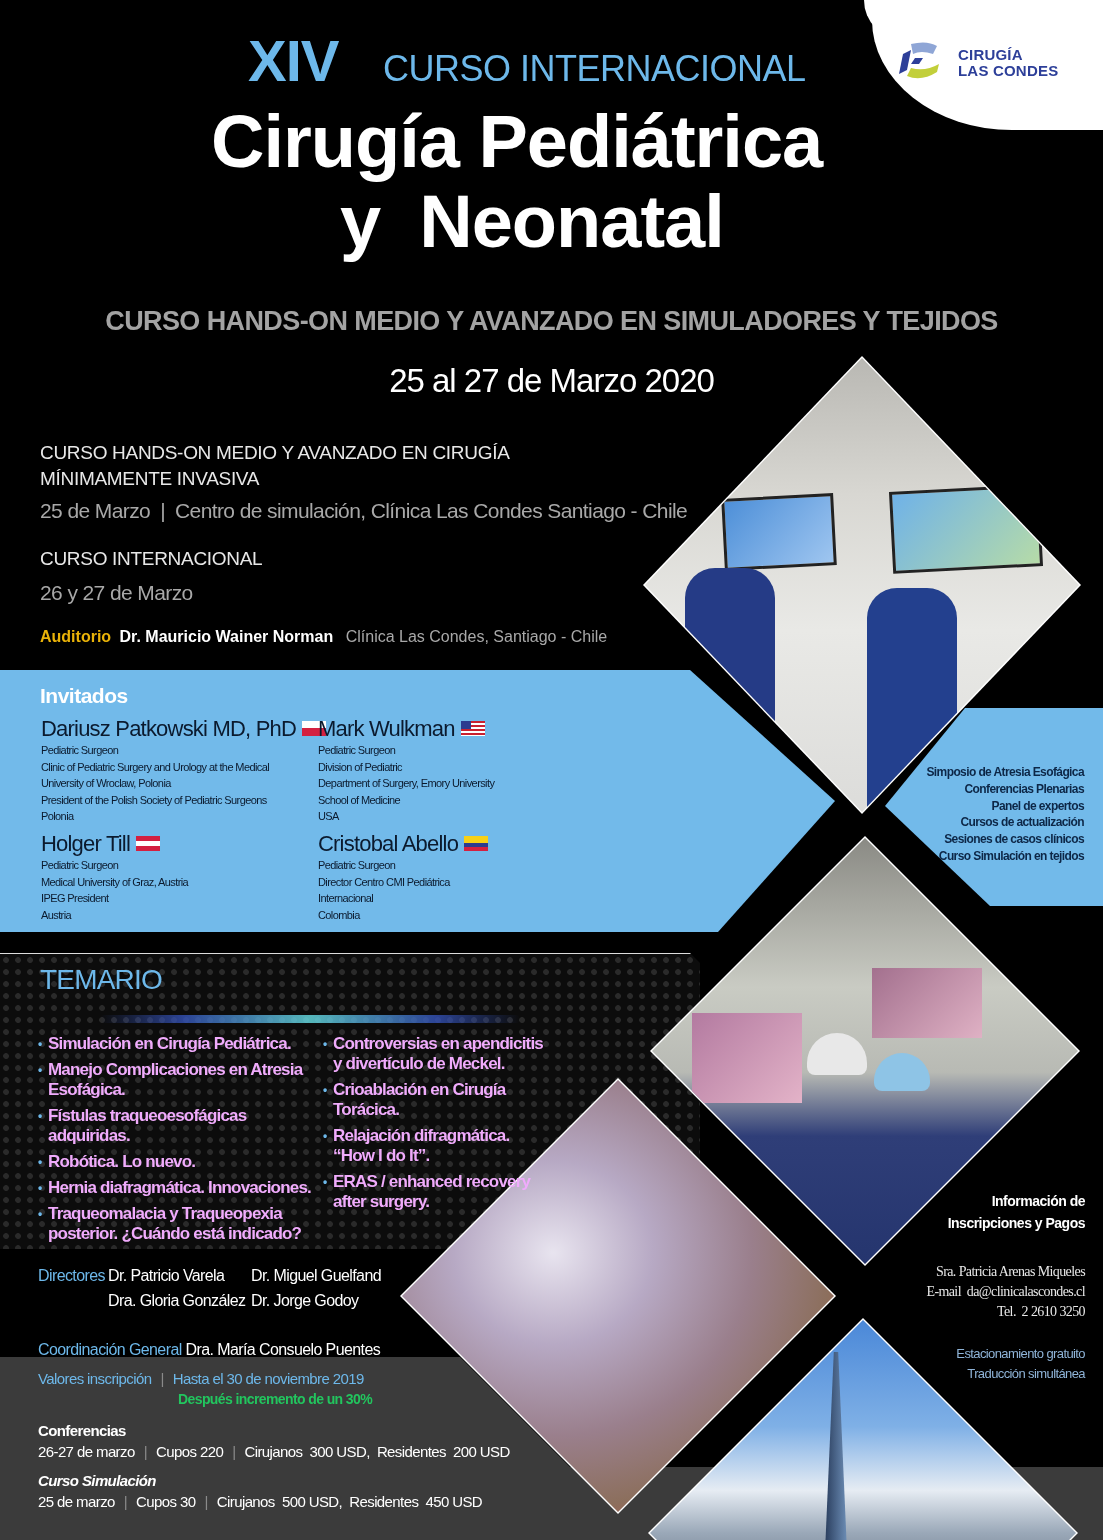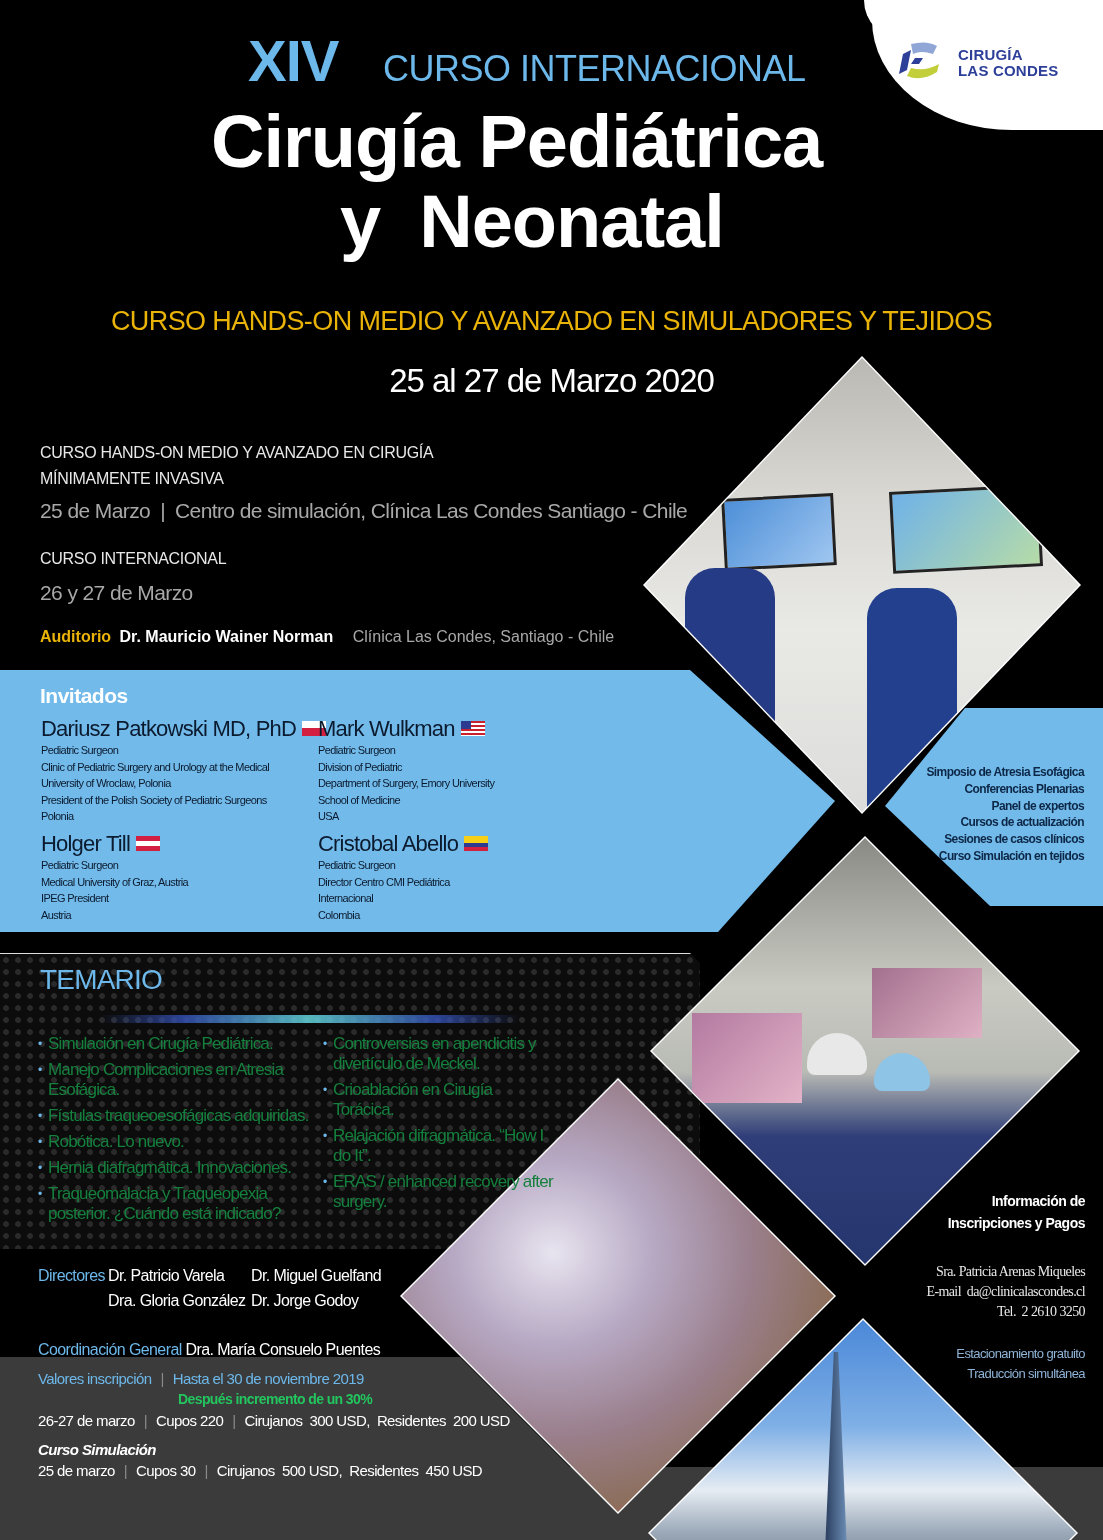--- a/index.html
+++ b/index.html
@@ -13,31 +13,31 @@
     border-radius: 0 0 0 140px / 0 0 0 110px; }
   #logo-blob::before { content: ""; position: absolute; left: -8px; top: 0; width: 60px; height: 60px; background: #fff; border-radius: 0 0 0 40px; }
   #logo-mark { left: 897px; top: 42px; width: 48px; height: 40px; }
   #logo-text { left: 958px; top: 47px; color: #2d3f99; font-weight: 800; font-size: 15px; line-height: 16px; letter-spacing: 0.2px; }
 
   
   #title-xiv { left: 248px; top: 30px; font-size: 58px; font-weight: 700; color: #6db8ea; line-height: 62px; letter-spacing: -1px; }
   #title-curso { left: 383px; top: 48px; font-size: 36px; color: #6db8ea; line-height: 42px; letter-spacing: -0.5px; }
   #title-main1 { left: 211px; top: 100px; font-size: 74px; font-weight: 700; color: #fff; line-height: 84px; letter-spacing: -1px; }
   #title-main2 { left: 340px; top: 180px; font-size: 74px; font-weight: 700; color: #fff; line-height: 84px; letter-spacing: -1px; }
-  #subtitle { left: 0; width: 1103px; top: 306px; text-align: center; font-size: 27px; font-weight: 400; color: #eab308; letter-spacing: -0.6px; }
+  #subtitle { left: 0; width: 1103px; top: 306px; text-align: center; font-size: 27px; font-weight: 700; color: #a3a3a3; letter-spacing: -0.6px; }
   #dates { left: 0; width: 1103px; top: 362px; text-align: center; font-size: 33px; color: #fff; letter-spacing: -1px; }
 
   
-  .info-h { font-size: 16px; color: #e8e8e8; line-height: 26px; letter-spacing: -0.3px; }
+  .info-h { font-size: 19px; color: #e8e8e8; line-height: 26px; letter-spacing: -0.3px; }
   .info-sub { font-size: 21px; color: #a8a8a8; line-height: 26px; letter-spacing: -0.6px; }
   .sep { display: inline-block; margin: 0 10px; color: #a8a8a8; }
   #auditorio { left: 40px; top: 628px; font-size: 16px; white-space: nowrap; }
   #auditorio .lbl { color: #eab308; font-weight: 700; }
   #auditorio .name { color: #fff; font-weight: 700; margin-left: 4px; }
-  #auditorio .place { color: #a8a8a8; margin-left: 15px; }
+  #auditorio .place { color: #a8a8a8; margin-left: 8px; }
 
   
   #band-left { left: 0; top: 670px; width: 900px; height: 262px; background: #72baea;
     clip-path: polygon(0 0, 690px 0, 835px 131px, 718px 262px, 0 262px); }
   #band-right { left: 885px; top: 708px; width: 218px; height: 218px; background: #72baea;
     clip-path: polygon(80px 0, 218px 0, 218px 198px, 105px 198px, 0 98px); }
 
   
   .diamond { position: absolute; clip-path: polygon(50% 0, 100% 50%, 50% 100%, 0 50%); }
   .diamond-outline { position: absolute; clip-path: polygon(50% 0, 100% 50%, 50% 100%, 0 50%); background: #fff; }
@@ -87,21 +87,21 @@
     background-color: #0c0c0c;
     background-image:
       radial-gradient(circle at 6px 6px, #2a2a2a 2.5px, transparent 3.2px),
       radial-gradient(circle at 0 0, #232323 2.5px, transparent 3.2px);
     background-size: 12px 12px, 12px 12px;
     background-position: 0 0, 6px 6px;
     clip-path: polygon(0 0, 690px 0, 700px 10px, 700px 296px, 0 296px); }
   #temario-glow { left: 100px; top: 1015px; width: 420px; height: 8px;
     background: linear-gradient(90deg, transparent 0%, #3452b8 20%, #67e0e6 50%, #3452b8 80%, transparent 100%); opacity: 0.8; border-radius: 4px; }
   #temario-title { left: 40px; top: 964px; font-size: 28px; color: #6db8ea; letter-spacing: -0.8px; }
-  .tlist { position: absolute; font-size: 17px; line-height: 20px; letter-spacing: -0.8px; color: #15803d; }
+  .tlist { position: absolute; font-size: 17px; line-height: 20px; letter-spacing: -0.8px; color: #f0abfc; font-weight: bold; }
   .tlist li { list-style: none; padding-left: 10px; position: relative; margin-bottom: 6px; }
   .tlist li::before { content: "•"; position: absolute; left: 0; color: #6db8ea; font-size: 12px; }
 
   
   #directors { left: 38px; top: 1263px; font-size: 16px; line-height: 25px; letter-spacing: -0.6px; }
   .blue { color: #6db8ea; }
   #gray-panel2 { left: 0; top: 1357px; width: 570px; height: 183px; background: #3b3b3b;
     clip-path: polygon(0 0, 460px 0, 570px 110px, 570px 183px, 0 183px); }
   #prices { left: 38px; top: 1368px; font-size: 15px; line-height: 21px; letter-spacing: -0.6px; }
   #prices .row { white-space: nowrap; }
@@ -255,20 +255,21 @@
     <span class="blue">Coordinación General</span>
     <span>Dra. María Consuelo Puentes</span>
   </div>
 </div>
 
 <div class="abs cond" id="prices">
   <div class="row">
     <span class="blue">Valores inscripción</span><span class="pipe">|</span><span class="blue">Hasta el 30 de noviembre 2019</span>
   </div>
   <div class="row" style="padding-left:140px; font-size:14px; color:#22c55e;font-weight:bold;">Después incremento de un 30%</div>
+  <div class="row bold" style="margin-top:10px;">Conferencias</div>
   <div class="row">
     <span>26-27 de marzo</span><span class="pipe">|</span><span>Cupos 220</span><span class="pipe">|</span><span style="white-space:pre">Cirujanos  300 USD,  Residentes  200 USD</span>
   </div>
   <div class="row bold" style="margin-top:8px;font-style:italic;">Curso Simulación</div>
   <div class="row">
     <span>25 de marzo</span><span class="pipe">|</span><span>Cupos 30</span><span class="pipe">|</span><span style="white-space:pre">Cirujanos  500 USD,  Residentes  450 USD</span>
   </div>
 </div>
 
 <div class="abs cond" id="pay-info">

